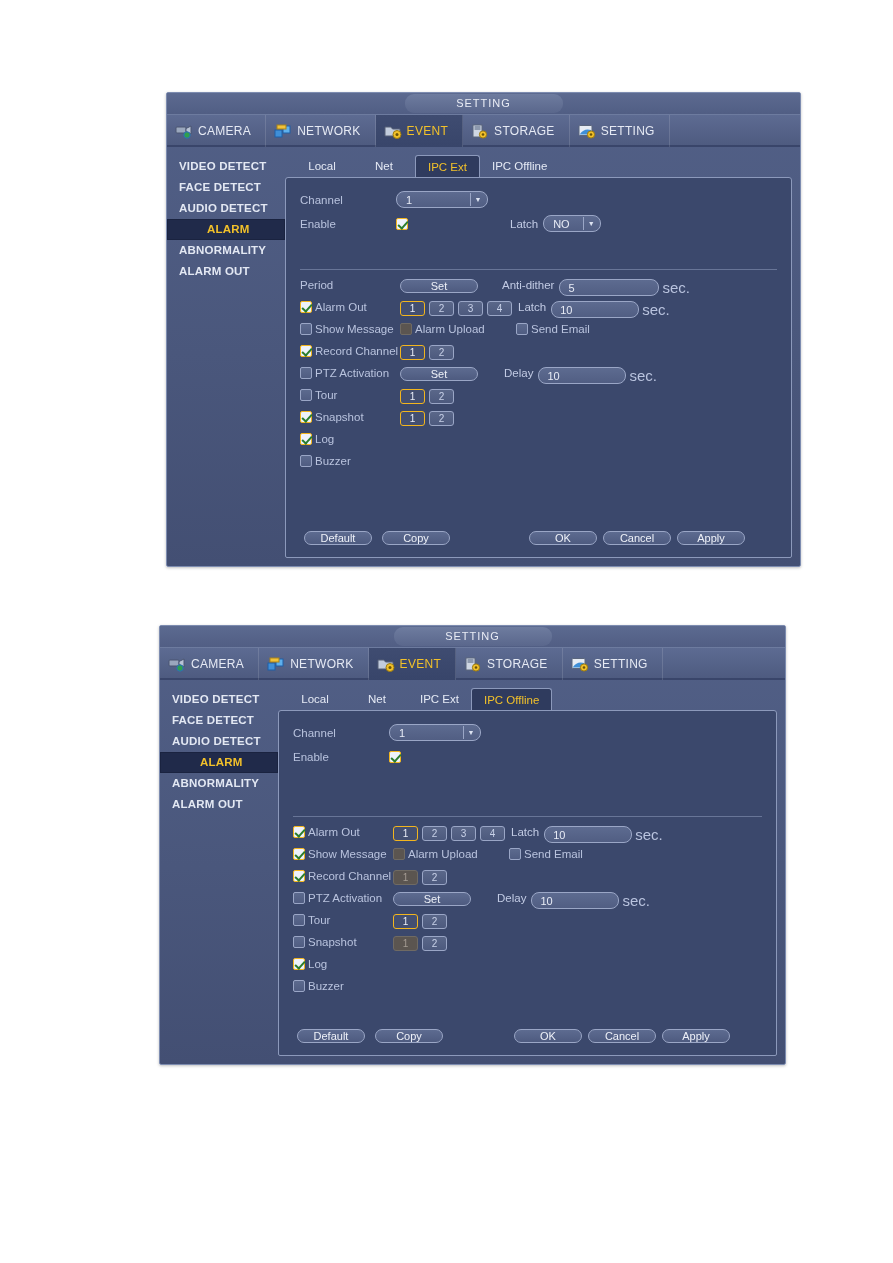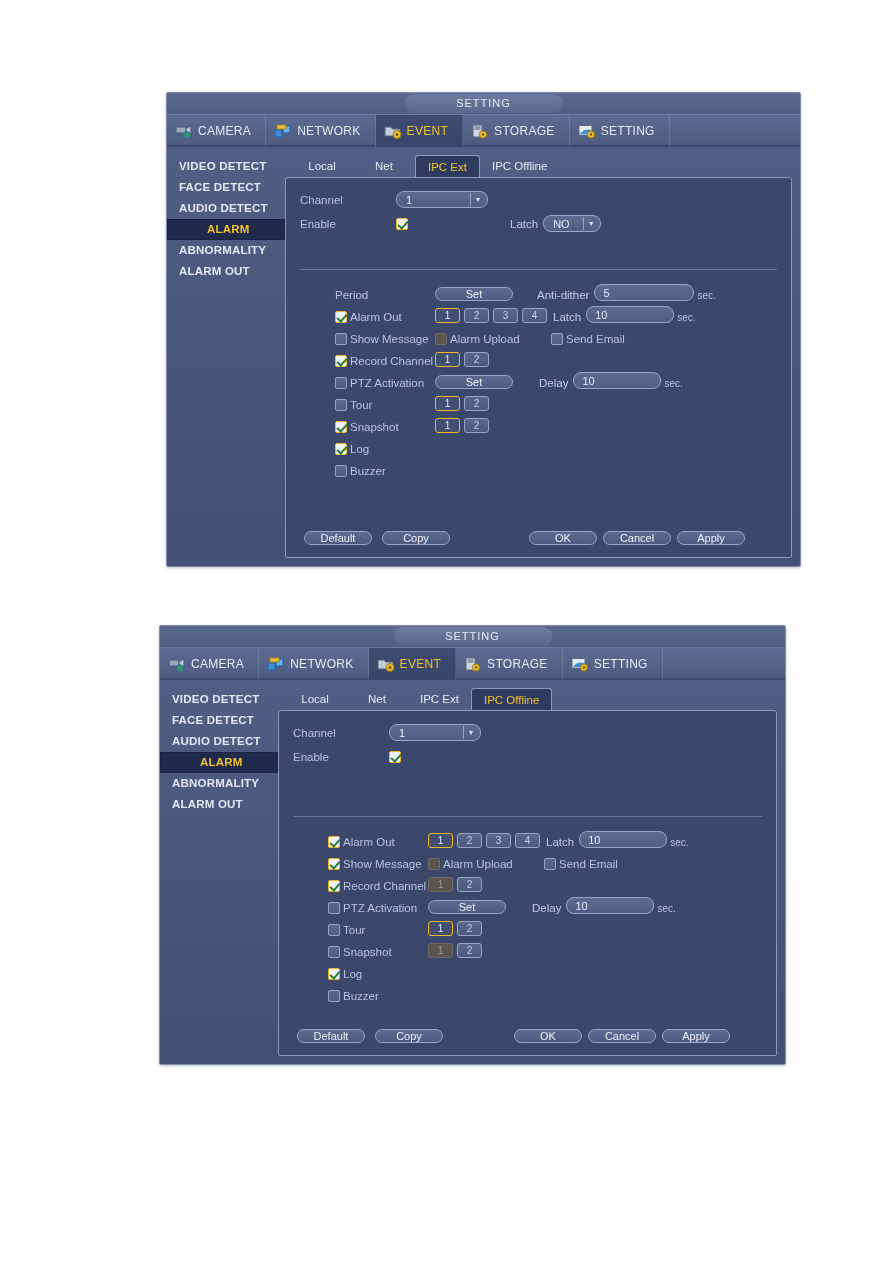--- a/index.html
+++ b/index.html
@@ -261,35 +261,35 @@
     border: solid #2a7d2e;
     border-width: 0 2px 2px 0;
     transform: rotate(42deg);
   }
   .cb.dis {
     border: 1px solid #6f6a63;
     background: #5b5550;
   }
   .cbtext { color: #b9c3de; font-size: 11.5px; }
 
-  .optrow { display: flex; align-items: flex-end; height: 22px; margin-left: 35px; }
+  .optrow { display: flex; align-items: flex-start; height: 22px; }
   .optlabel { width: 100px; flex: none; }
 
   .footer {
     position: absolute;
     left: 0; right: 4px; bottom: 12px;
     display: flex;
     align-items: center;
     padding: 0 18px;
   }
   .footer-left { display: flex; gap: 10px; }
   .footer-right { display: flex; gap: 6px; margin-left: auto; margin-right: 24px; }
   .fbtn { min-width: 68px; }
 
-  .sec { color: #b9c3de; font-size: 10px; margin-left: 3px; }
+  .sec { color: #b9c3de; font-size: 15px; margin-left: 3px; }
   .inline-lbl { color: #c2cbe4; font-size: 11.5px; margin: 0 5px 0 6px; }
 </style>
 </head>
 <body>
 
 <div class="page">
 
   <div class="watermark wm1">com</div>
   <div class="watermark wm2">mu</div>
 

